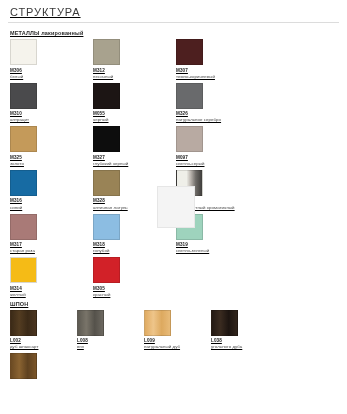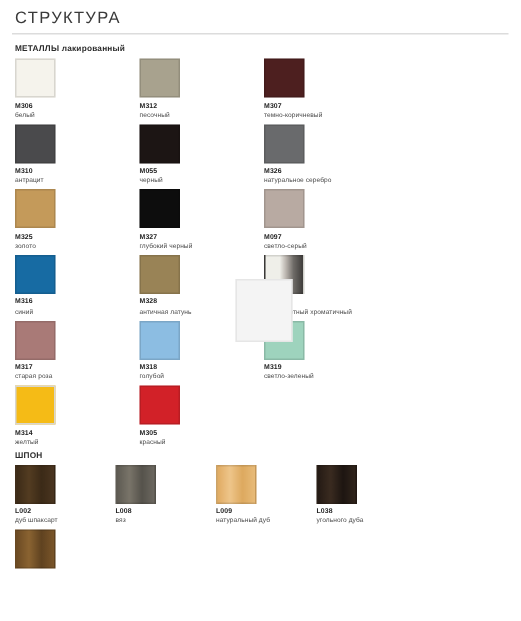--- a/index.html
+++ b/index.html
@@ -2,21 +2,21 @@
 <html><head>
 <meta charset="utf-8">
 <style>
   * { box-sizing: border-box; margin: 0; padding: 0; }
   html, body {
     width: 347px; height: 414px;
     background: #ffffff;
     font-family: "Liberation Sans", sans-serif;
     overflow: hidden;
   }
-  .page { position: relative; width: 347px; height: 414px; padding: 0 8px; }
+  .page { position: relative; width: 347px; height: 414px; padding: 0 8px; text-decoration: underline; }
 
   .section-title {
     font-size: 11px;
     color: #3a3a3a;
     letter-spacing: 0.9px;
     font-weight: 400;
     padding: 6px 0 4px 2px;
     border-bottom: 1px solid #dcdcdc;
     margin-bottom: 7px;
   }

